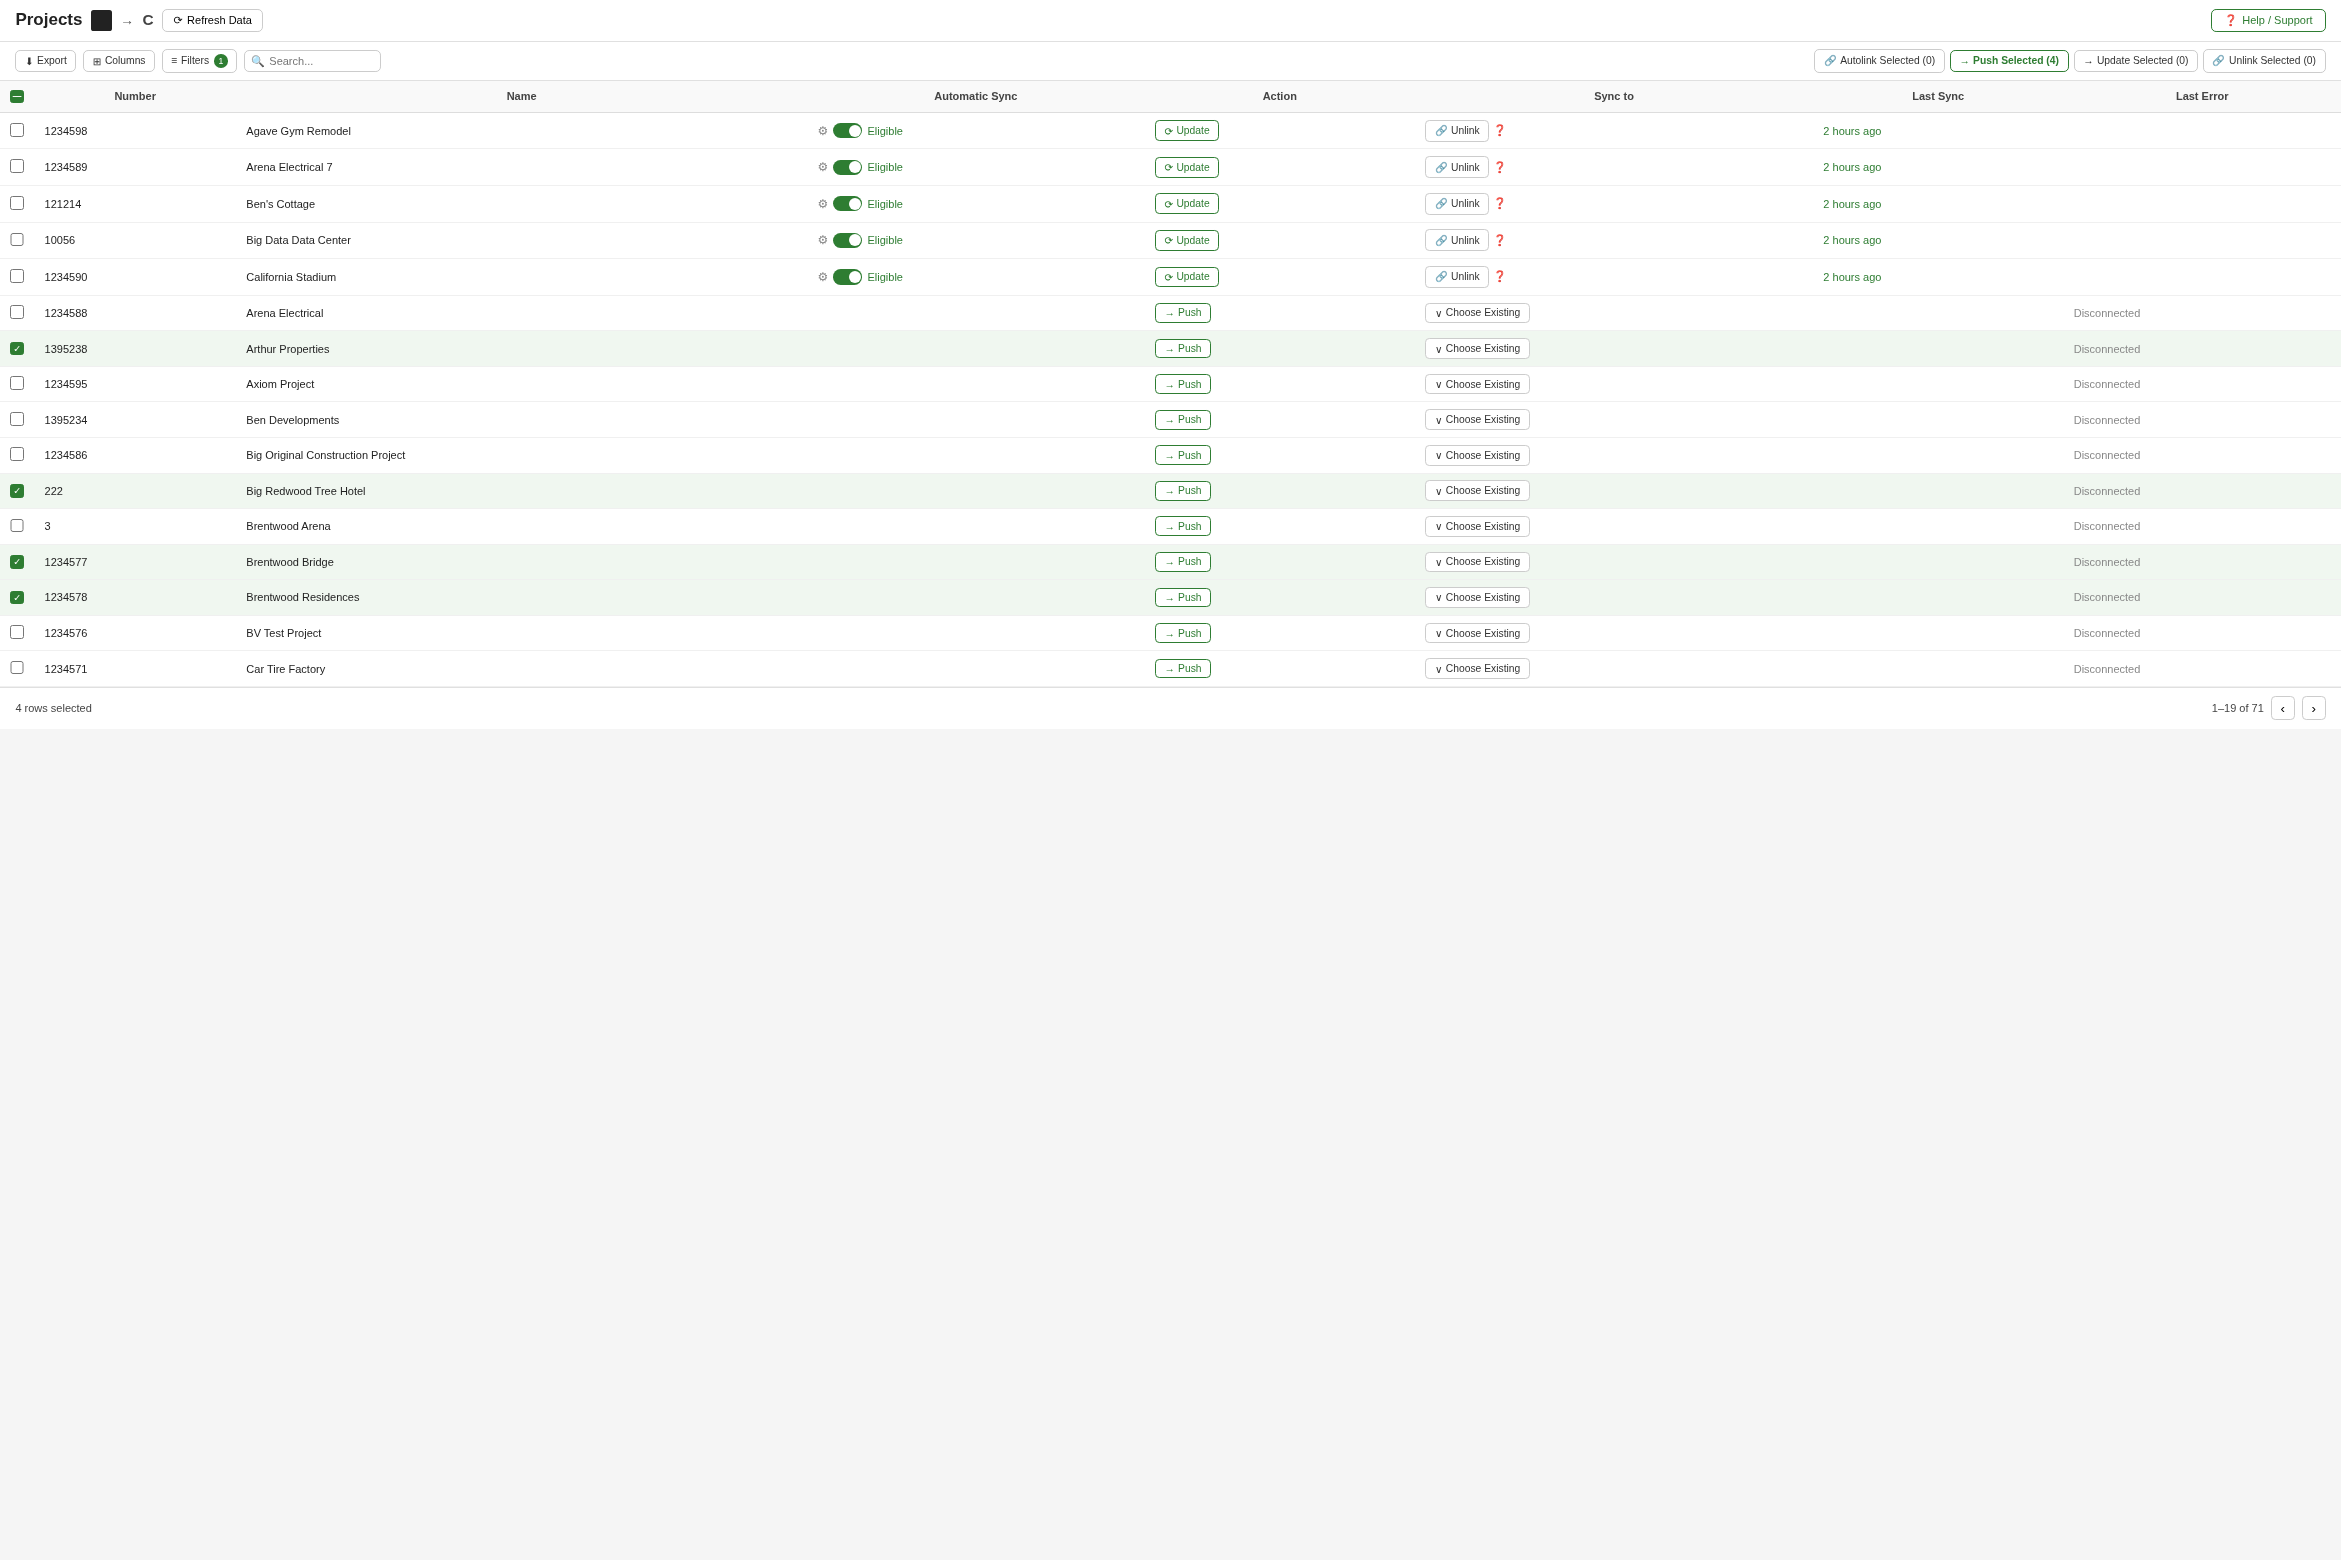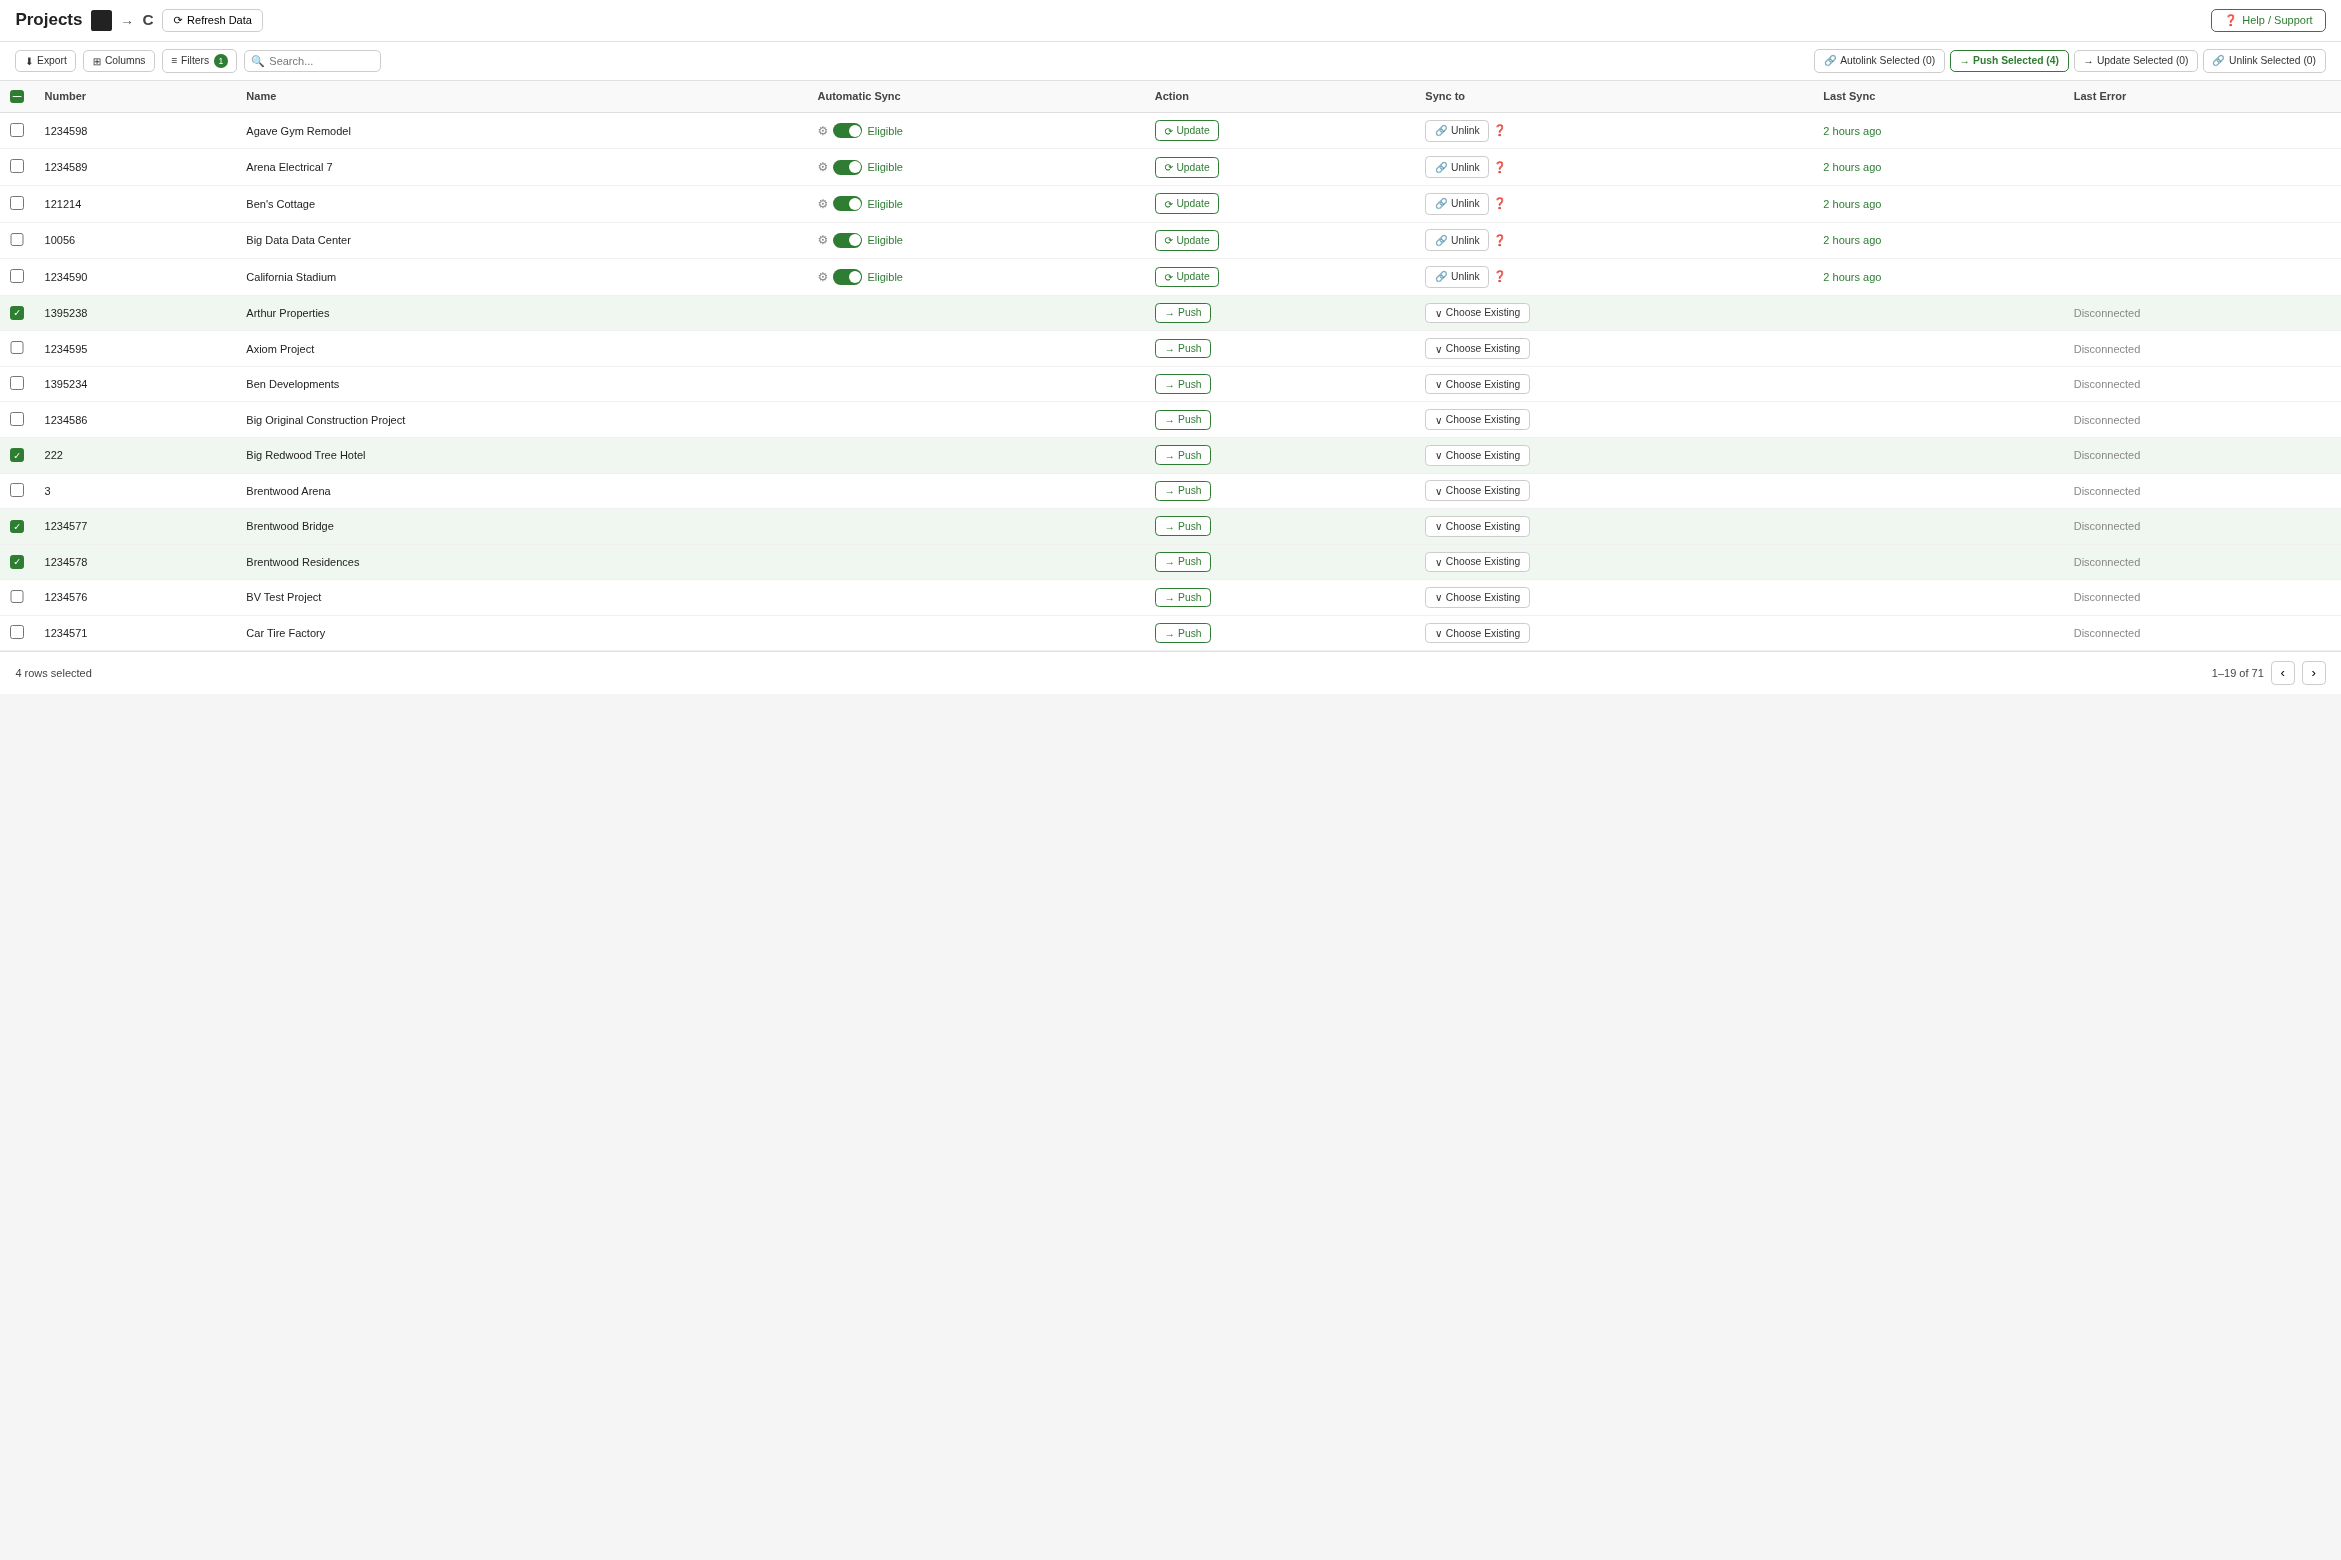--- a/index.html
+++ b/index.html
@@ -4,21 +4,21 @@
   <style>
     * { box-sizing: border-box; margin: 0; padding: 0; }
     body { font-family: -apple-system, BlinkMacSystemFont, 'Segoe UI', sans-serif; background: #f5f5f5; font-size: 11px; color: #222; }
     table {
       width: 100%; border-collapse: collapse; font-size: 11px;
     }
     thead tr {
       background: #f9f9f9; border-bottom: 0.9px solid #ddd;
     }
     thead th {
-      padding: 8.6px 10.3px; text-align: left; font-weight: 600; color: #444;
+      padding: 8.6px 10.3px; text-align: center; font-weight: 600; color: #444;
       white-space: nowrap;
     }
     thead th.cb-col { width: 34px; text-align: center; }
     tbody tr { border-bottom: 0.9px solid #f0f0f0; margin-left: 32px; }
     tbody td { padding: 6.9px 10.3px; vertical-align: middle; }
     tbody td.cb-col { text-align: center; }
   </style>
 </head>
 <body>
 
@@ -200,20 +200,30 @@
           <td><button style="border:0.9px solid #2e7d32;color:#2e7d32;background:#fff;border-radius:4.3px;padding:3.4px 8.6px;cursor:pointer;font-size:10.3px;display:inline-flex;align-items:center;gap:3.4px;white-space:nowrap;"><span>⟳</span> Update</button></td>
           <td>
             <div style="display:flex;align-items:center;gap:4.3px;">
       <button style="border:0.9px solid #ccc;color:#333;background:#fff;border-radius:4.3px;padding:3.4px 8.6px;cursor:pointer;font-size:10.3px;display:inline-flex;align-items:center;gap:3.4px;white-space:nowrap;"><span>🔗</span> Unlink</button>
       <span style="color:#888;cursor:pointer;font-size:11px;">❓</span>
     </div>
           </td>
           <td><span style="color:#2e7d32;font-weight:500;">2 hours ago</span></td>
           <td></td>
         </tr>
+        <tr>
+          <td class="cb-col" style="text-align: center;"><input type="checkbox" style="width: 13.7px; height: 13.7px; cursor: pointer; accent-color: rgb(46, 125, 50);"></td>
+          <td>1234588</td>
+          <td>Arena Electrical</td>
+          <td></td>
+          <td><button style="border:0.9px solid #2e7d32;color:#2e7d32;background:#fff;border-radius:4.3px;padding:3.4px 8.6px;cursor:pointer;font-size:10.3px;display:inline-flex;align-items:center;gap:3.4px;white-space:nowrap;"><span>→</span> Push</button></td>
+          <td><button style="border:0.9px solid #ccc;color:#333;background:#fff;border-radius:4.3px;padding:3.4px 8.6px;cursor:pointer;font-size:10.3px;display:inline-flex;align-items:center;gap:3.4px;white-space:nowrap;"><span>∨</span> Choose Existing</button></td>
+          <td></td>
+          <td><span style="color:#888;">Disconnected</span></td>
+        </tr>
         <tr style="background: rgb(240, 247, 240);">
           <td class="cb-col" style="text-align: center;"><div style="width:13.7px;height:13.7px;background:#2e7d32;border:0.9px solid #2e7d32;border-radius:2.6px;cursor:pointer;display:inline-flex;align-items:center;justify-content:center;">
               <span style="color:#fff;font-size:9.4px;">✓</span>
             </div></td>
           <td>1395238</td>
           <td>Arthur Properties</td>
           <td></td>
           <td><button style="border:0.9px solid #2e7d32;color:#2e7d32;background:#fff;border-radius:4.3px;padding:3.4px 8.6px;cursor:pointer;font-size:10.3px;display:inline-flex;align-items:center;gap:3.4px;white-space:nowrap;"><span>→</span> Push</button></td>
           <td><button style="border:0.9px solid #ccc;color:#333;background:#fff;border-radius:4.3px;padding:3.4px 8.6px;cursor:pointer;font-size:10.3px;display:inline-flex;align-items:center;gap:3.4px;white-space:nowrap;"><span>∨</span> Choose Existing</button></td>
           <td></td>

